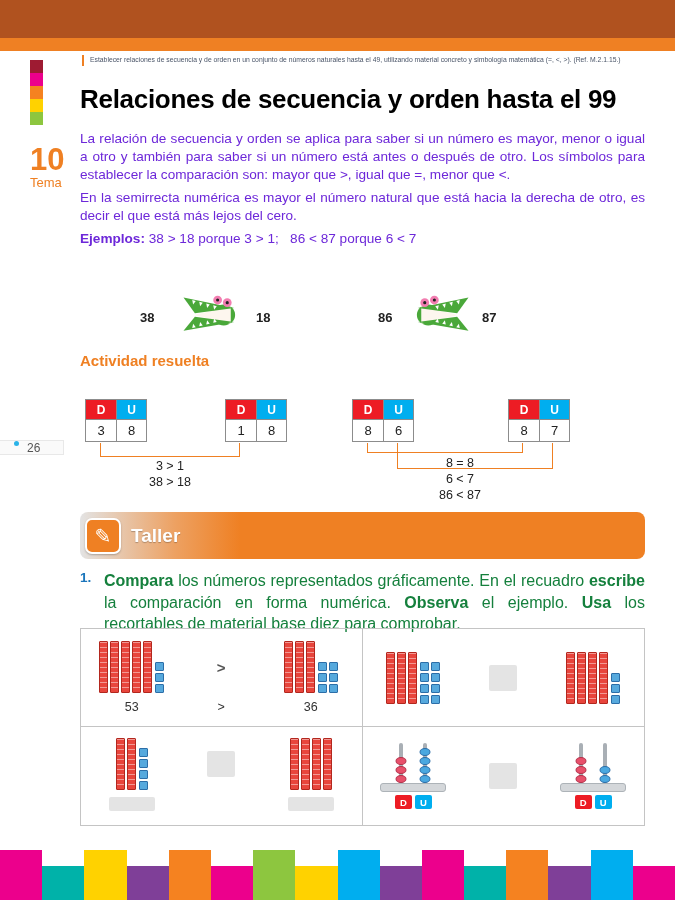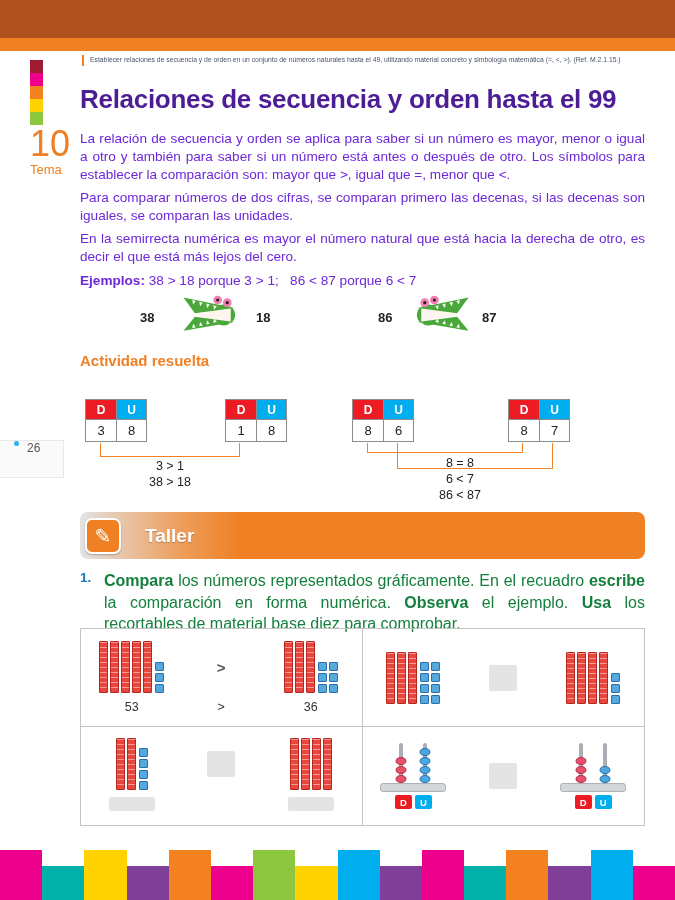--- a/index.html
+++ b/index.html
@@ -3,49 +3,49 @@
 <meta charset="utf-8">
 <style>
   *{box-sizing:border-box;margin:0;padding:0}
   body{margin:0;background:#fff;font-family:"Liberation Sans",sans-serif}
   .page{position:relative;width:675px;height:900px;background:#fff;overflow:hidden}
   .bar-dark{position:absolute;top:0;left:0;width:100%;height:38px;background:var(--top_bar,#b0521f)}
   .bar-light{position:absolute;top:38px;left:0;width:100%;height:13px;background:var(--accent,#ef8023)}
   .tema-col{position:absolute;left:30px;top:60px;width:50px}
   .sq-stack{display:flex;flex-direction:column}
   .csq{width:13px;height:13px}
-  .tema-num{font-size:36px;font-weight:normal;color:var(--accent,#ef8023);line-height:1;margin-top:1px}
+  .tema-num{font-size:31px;font-weight:bold;color:var(--accent,#ef8023);line-height:1;margin-top:19px}
   .tema-label{font-size:13px;font-weight:normal;color:var(--accent,#ef8023)}
   .objective{position:absolute;left:82px;top:55px;width:562px;font-size:6.8px;line-height:1.55;color:#4a5568;border-left:2px solid var(--accent,#ef8023);padding-left:6px}
-  .title{position:absolute;left:80px;top:84px;font-size:26px;font-weight:bold;color:#4c1d95;letter-spacing:-.3px}
+  .title{position:absolute;left:80px;top:84px;font-size:26px;font-weight:bold;color:#000000;letter-spacing:-.3px}
   .intro{position:absolute;left:80px;top:130px;width:565px;font-size:13.6px;color:#6d28d9;text-align:justify;line-height:1.33}
   .intro p{margin-bottom:5px}
   .bold{font-weight:bold}
   .croc-row{position:absolute;left:80px;top:294px;width:565px;height:48px}
   .croc-row .num{position:absolute;top:16px;font-size:13px;font-weight:bold;color:#222}
   .croc{position:absolute;top:0}
   .croc.flip svg{transform:scaleX(-1)}
   .activity-heading{position:absolute;left:80px;top:352px;font-size:15px;font-weight:bold;color:var(--accent,#ef8023)}
   .establish{position:absolute;left:80px;top:375px;width:565px;font-size:13.6px;color:#333}
   .du-area{position:absolute;left:80px;top:399px;width:565px;height:106px}
   .du-table{position:absolute;top:0;border:1px solid #8c8c8c;background:#fff}
   .du-row{display:flex}
   .du-cell{width:30px;height:19px;display:flex;align-items:center;justify-content:center;font-size:12px;font-weight:bold;color:#fff}
   .du-cell+.du-cell{border-left:1px solid #8c8c8c}
   .du-d{background:var(--header_red,#ed1c24)}
   .du-u{background:var(--header_blue,#00aeef)}
   .du-val{width:30px;height:22px;display:flex;align-items:center;justify-content:center;font-size:13px;color:#222;border-top:1px solid #8c8c8c}
   .du-val+.du-val{border-left:1px solid #8c8c8c}
   .bracket{position:absolute;border-left:1.5px solid var(--accent,#ef8023);border-right:1.5px solid var(--accent,#ef8023);border-bottom:1.5px solid var(--accent,#ef8023)}
   .cmp{position:absolute;width:100px;font-size:12.5px;color:#222;text-align:center}
-  .page-tab{position:absolute;left:0;top:440px;width:64px;height:38px;background:#fafafa;border:1px solid #e8e8e8;border-left:none;display:flex;font-size:12px;color:#555}
+  .page-tab{position:absolute;left:0;top:440px;width:64px;height:15px;background:#fafafa;border:1px solid #e8e8e8;border-left:none;display:flex;font-size:12px;color:#555}
   .page-tab .dot{width:5px;height:5px;border-radius:50%;background:#2bb3e8;margin:0 8px 0 14px}
   .taller{position:absolute;left:80px;top:512px;width:565px;height:47px;border-radius:8px;background:linear-gradient(90deg,#e3e3e3 0,#eda162 95px,var(--accent,#ef8023) 160px);display:flex;align-items:center}
   .taller-icon{width:36px;height:36px;margin-left:5px;background:var(--accent,#ef8023);border:2px solid #fff;border-radius:7px;display:flex;align-items:center;justify-content:center;color:#fff;font-size:20px;box-shadow:0 1px 2px rgba(0,0,0,.25);flex:none}
-  .taller-label{font-size:19px;color:#fff;font-weight:bold;margin-left:24px;text-shadow:0 1px 1px rgba(0,0,0,.25);flex:none}
+  .taller-label{font-size:19px;color:#fff;font-weight:bold;margin-left:10px;text-shadow:0 1px 1px rgba(0,0,0,.25);flex:none}
   .taller-desc{margin:0 10px 0 18px;flex:1;font-size:7.2px;line-height:1.6;color:#fff}
   .exercise-intro{position:absolute;left:80px;top:570px;width:565px;display:flex}
   .ex-num{width:24px;font-size:13.6px;font-weight:bold;color:var(--exercise_number_blue,#1b75bb)}
   .ex-text{flex:1;font-size:16px;color:#15803d;text-align:justify;line-height:1.35}
   .grid{position:absolute;left:80px;top:628px;width:565px;height:198px;display:grid;grid-template-columns:1fr 1fr;grid-template-rows:1fr 1fr;border:1px solid #c4c4c4}
   .cell{position:relative;display:flex;flex-direction:column;justify-content:center;padding:8px 6px}
   .cell:nth-child(1),.cell:nth-child(3){border-right:1px solid #c4c4c4}
   .cell:nth-child(1),.cell:nth-child(2){border-bottom:1px solid #c4c4c4}
   .trio{display:flex;width:100%;align-items:flex-end}
   .slot{flex:1;display:flex;justify-content:center;align-items:flex-end}
@@ -95,21 +95,20 @@
       </div>
     <div class="tema-num">10</div>
     <div class="tema-label">Tema</div>
   </div>
 
   <div class="objective">Establecer relaciones de secuencia y de orden en un conjunto de números naturales hasta el 49, utilizando material concreto y simbología matemática (=, &lt;, &gt;). (Ref. M.2.1.15.)</div>
   <h1 class="title">Relaciones de secuencia y orden hasta el 99</h1>
 
   <div class="intro">
     <p>La relación de secuencia y orden se aplica para saber si un número es mayor, menor o igual a otro y también para saber si un número está antes o después de otro. Los símbolos para establecer la comparación son: mayor que &gt;, igual que =, menor que &lt;.</p>
-    <p>Para comparar números de dos cifras, se comparan primero las decenas, si las decenas son iguales, se comparan las unidades.</p>
     <p>En la semirrecta numérica es mayor el número natural que está hacia la derecha de otro, es decir el que está más lejos del cero.</p>
     <p><span class="bold">Ejemplos:</span><span> 38 &gt; 18 porque 3 &gt; 1;&nbsp;&nbsp;&nbsp;86 &lt; 87 porque 6 &lt; 7</span></p>
   </div>
 
   <div class="croc-row">
     <span class="num" style="left:60px">38</span>
     <span class="croc" style="left:100px">
       <svg width="56" height="40" viewBox="0 0 64 44">
         <ellipse cx="50" cy="23" rx="13" ry="12" fill="#4aa83a"></ellipse>
         <polygon points="16,23 58,13 58,33" fill="#fdf6ee"></polygon>

